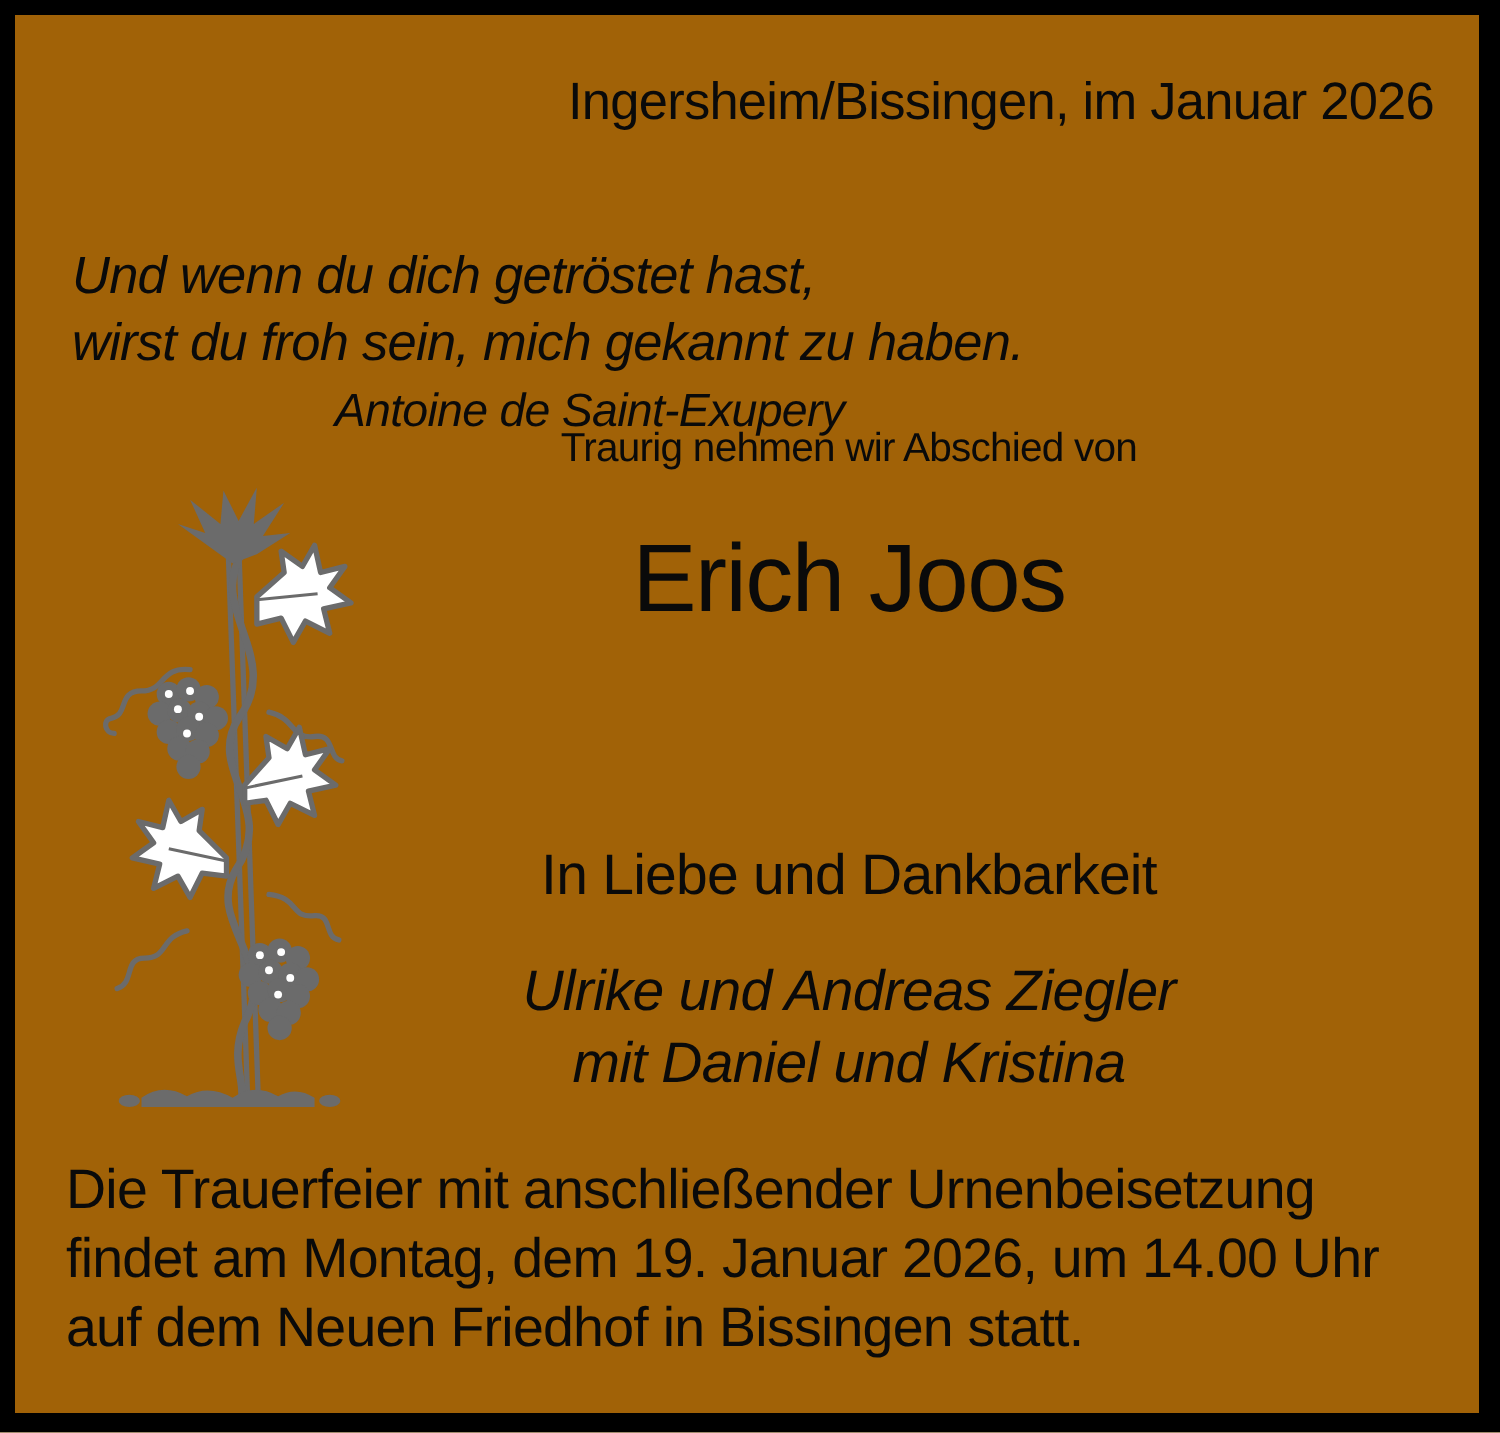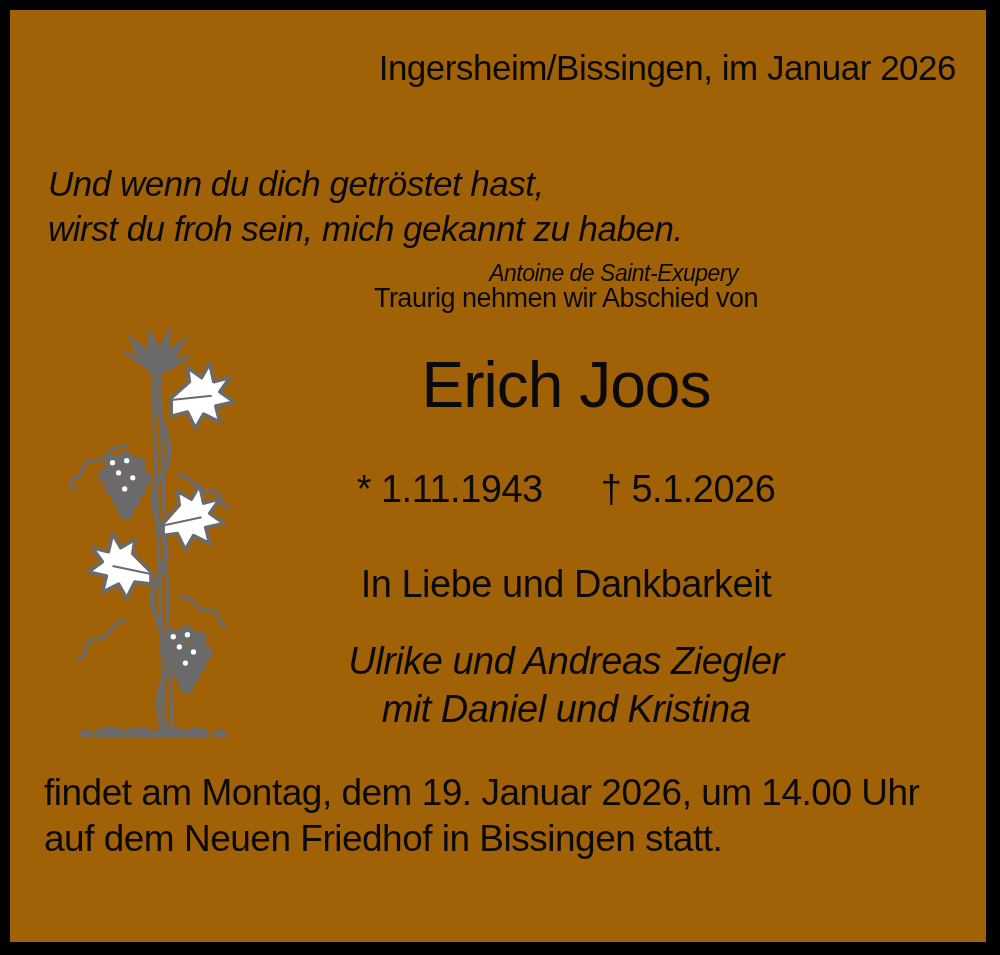--- a/index.html
+++ b/index.html
@@ -37,22 +37,22 @@
     top: 108px;
     width: 692px;
     font-size: 35px;
     font-style: italic;
     line-height: 45px;
     letter-spacing: -0.5px;
     margin-top: 43px;
   }
   .quote-line { white-space: nowrap; }
   .quote-attribution {
-    text-align: right;
-    font-size: 23px;
+    text-align: center;
+    font-size: 31px;
     padding-right: 2px;
   }
 
   .center-col {
     position: absolute;
     left: 220px;
     width: 672px;
     top: 0;
     height: 100%;
     text-align: center;
@@ -209,32 +209,29 @@
       <path d="M28,402 Q42,392 58,401 Q72,393 88,402 Q102,392 118,401 Q130,394 142,402 L142,408 L28,408 Z" fill="#6b6b6b"></path>
       <ellipse cx="20" cy="404" rx="7" ry="4" fill="#6b6b6b"></ellipse>
       <ellipse cx="152" cy="404" rx="7" ry="4" fill="#6b6b6b"></ellipse>
     </svg>
 
     <div class="center-col">
       <div class="intro-line">Traurig nehmen wir Abschied von</div>
 
       <div class="deceased-name">Erich Joos</div>
 
-      <div class="dates-line">
-        <span class="birth-date">* 1.11.1943</span>
-        <span class="death-date">† 5.1.2026</span>
-      </div>
 
       <div class="farewell-line">In Liebe und Dankbarkeit</div>
 
       <div class="mourners-block">
         <div>Ulrike und Andreas Ziegler</div>
         <div>mit Daniel und Kristina</div>
       </div>
     </div>
 
     <div class="funeral-block">
+      <div class="funeral-line">Die Trauerfeier mit anschließender Urnenbeisetzung</div>
       <div class="funeral-line">findet am Montag, dem 19. Januar 2026, um 14.00 Uhr</div>
       <div class="funeral-line">auf dem Neuen Friedhof in Bissingen statt.</div>
     </div>
 
   </div>
 </div>
 
 </body></html>

